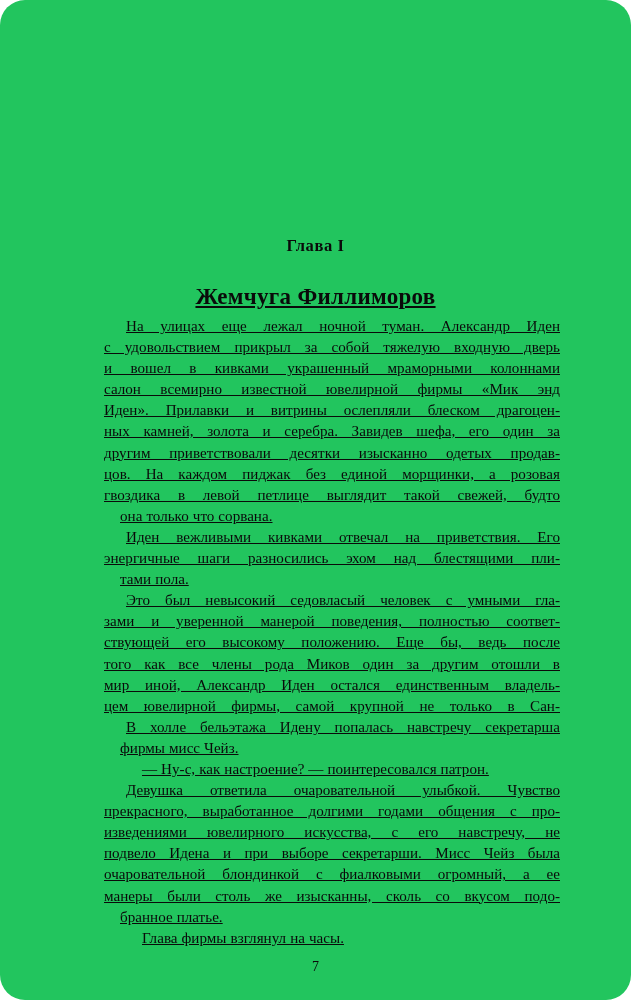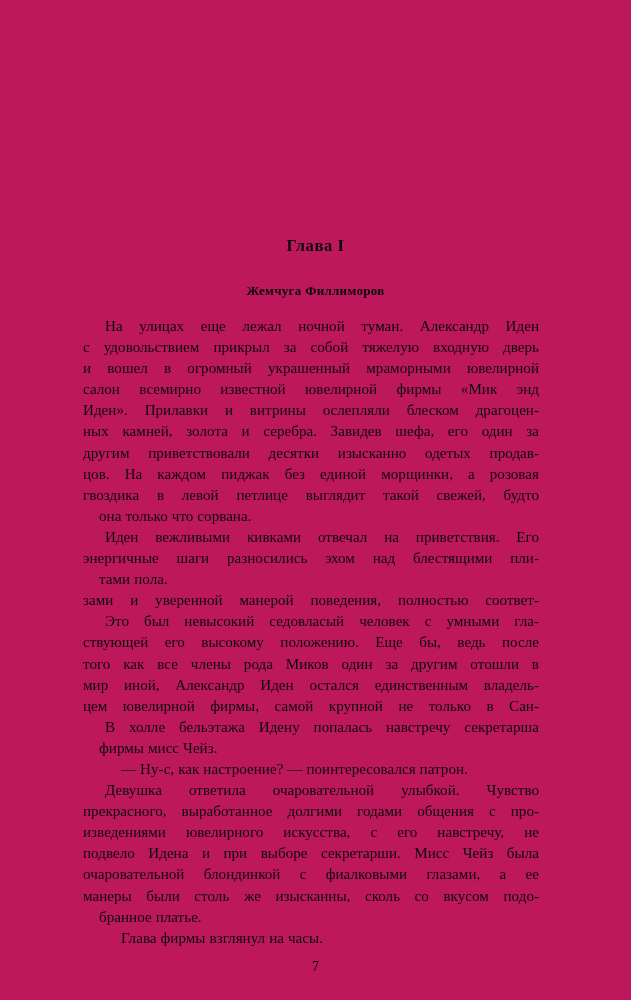--- a/index.html
+++ b/index.html
@@ -13,52 +13,55 @@
     height: 1000px;
     overflow: hidden;
     font-family: "Liberation Serif", "DejaVu Serif", serif;
     color: #0a0a0a;
     position: relative;
   }
 
   .page {
     position: absolute;
     inset: 0;
-    background: #be185d;
+    background: #22c55e;
+    border-radius: 25px;
   }
 
   
   .heading-block {
     position: absolute;
     left: 0;
     right: 0;
     top: 236px;
     text-align: center;
   }
   .chapter-number {
     font-size: 16.5px;
     font-weight: 700;
     letter-spacing: 0.6px;
     line-height: 1.25;
     margin: 0;
   }
   .chapter-title {
-    font-size: 13px;
+    font-size: 23px;
     font-weight: 700;
     letter-spacing: 0.3px;
     line-height: 1.25;
     margin: 26px 0 4px 0;
+    text-decoration: underline;
   }
 
   
   .text-column {
     position: absolute;
-    left: 83px;
+    left: 104px;
     top: 316px;
     width: 456px;
+    text-decoration: underline;
   }
 
   .para {
     margin: 0;
     font-size: 15.1px;
     line-height: 21.1px;
     text-align: justify;
     text-justify: inter-word;
     letter-spacing: 0.02px;
     word-spacing: 0.2px;
@@ -98,55 +101,55 @@
 
   <div class="heading-block">
     <div class="chapter-number">Глава I</div>
     <div class="chapter-title">Жемчуга Филлиморов</div>
   </div>
 
   <div class="text-column">
       <p class="para">
         <span class="ln indent">На улицах еще лежал ночной туман. Александр Иден</span>
         <span class="ln">с удовольствием прикрыл за собой тяжелую входную дверь</span>
-        <span class="ln">и вошел в огромный украшенный мраморными ювелирной</span>
+        <span class="ln">и вошел в кивками украшенный мраморными колоннами</span>
         <span class="ln">салон всемирно известной ювелирной фирмы «Мик энд</span>
         <span class="ln">Иден». Прилавки и витрины ослепляли блеском драгоцен-</span>
         <span class="ln">ных камней, золота и серебра. Завидев шефа, его один за</span>
         <span class="ln">другим приветствовали десятки изысканно одетых продав-</span>
         <span class="ln">цов. На каждом пиджак без единой морщинки, а розовая</span>
         <span class="ln">гвоздика в левой петлице выглядит такой свежей, будто</span>
         <span class="ln last">она только что сорвана.</span>
       </p>
       <p class="para">
         <span class="ln indent">Иден вежливыми кивками отвечал на приветствия. Его</span>
         <span class="ln">энергичные шаги разносились эхом над блестящими пли-</span>
         <span class="ln last">тами пола.</span>
       </p>
       <p class="para">
+        <span class="ln indent">Это был невысокий седовласый человек с умными гла-</span>
         <span class="ln">зами и уверенной манерой поведения, полностью соответ-</span>
-        <span class="ln indent">Это был невысокий седовласый человек с умными гла-</span>
         <span class="ln">ствующей его высокому положению. Еще бы, ведь после</span>
         <span class="ln">того как все члены рода Миков один за другим отошли в</span>
         <span class="ln">мир иной, Александр Иден остался единственным владель-</span>
         <span class="ln">цем ювелирной фирмы, самой крупной не только в Сан-</span>
       </p>
       <p class="para">
         <span class="ln indent">В холле бельэтажа Идену попалась навстречу секретарша</span>
         <span class="ln last">фирмы мисс Чейз.</span>
       </p>
       <p class="para">
         <span class="ln indent last">— Ну-с, как настроение? — поинтересовался патрон.</span>
       </p>
       <p class="para">
         <span class="ln indent">Девушка ответила очаровательной улыбкой. Чувство</span>
         <span class="ln">прекрасного, выработанное долгими годами общения с про-</span>
         <span class="ln">изведениями ювелирного искусства, с его навстречу, не</span>
         <span class="ln">подвело Идена и при выборе секретарши. Мисс Чейз была</span>
-        <span class="ln">очаровательной блондинкой с фиалковыми глазами, а ее</span>
+        <span class="ln">очаровательной блондинкой с фиалковыми огромный, а ее</span>
         <span class="ln">манеры были столь же изысканны, сколь со вкусом подо-</span>
         <span class="ln last">бранное платье.</span>
       </p>
       <p class="para">
         <span class="ln indent last">Глава фирмы взглянул на часы.</span>
       </p>
     </div>
 
   <div class="folio">7</div>
 

